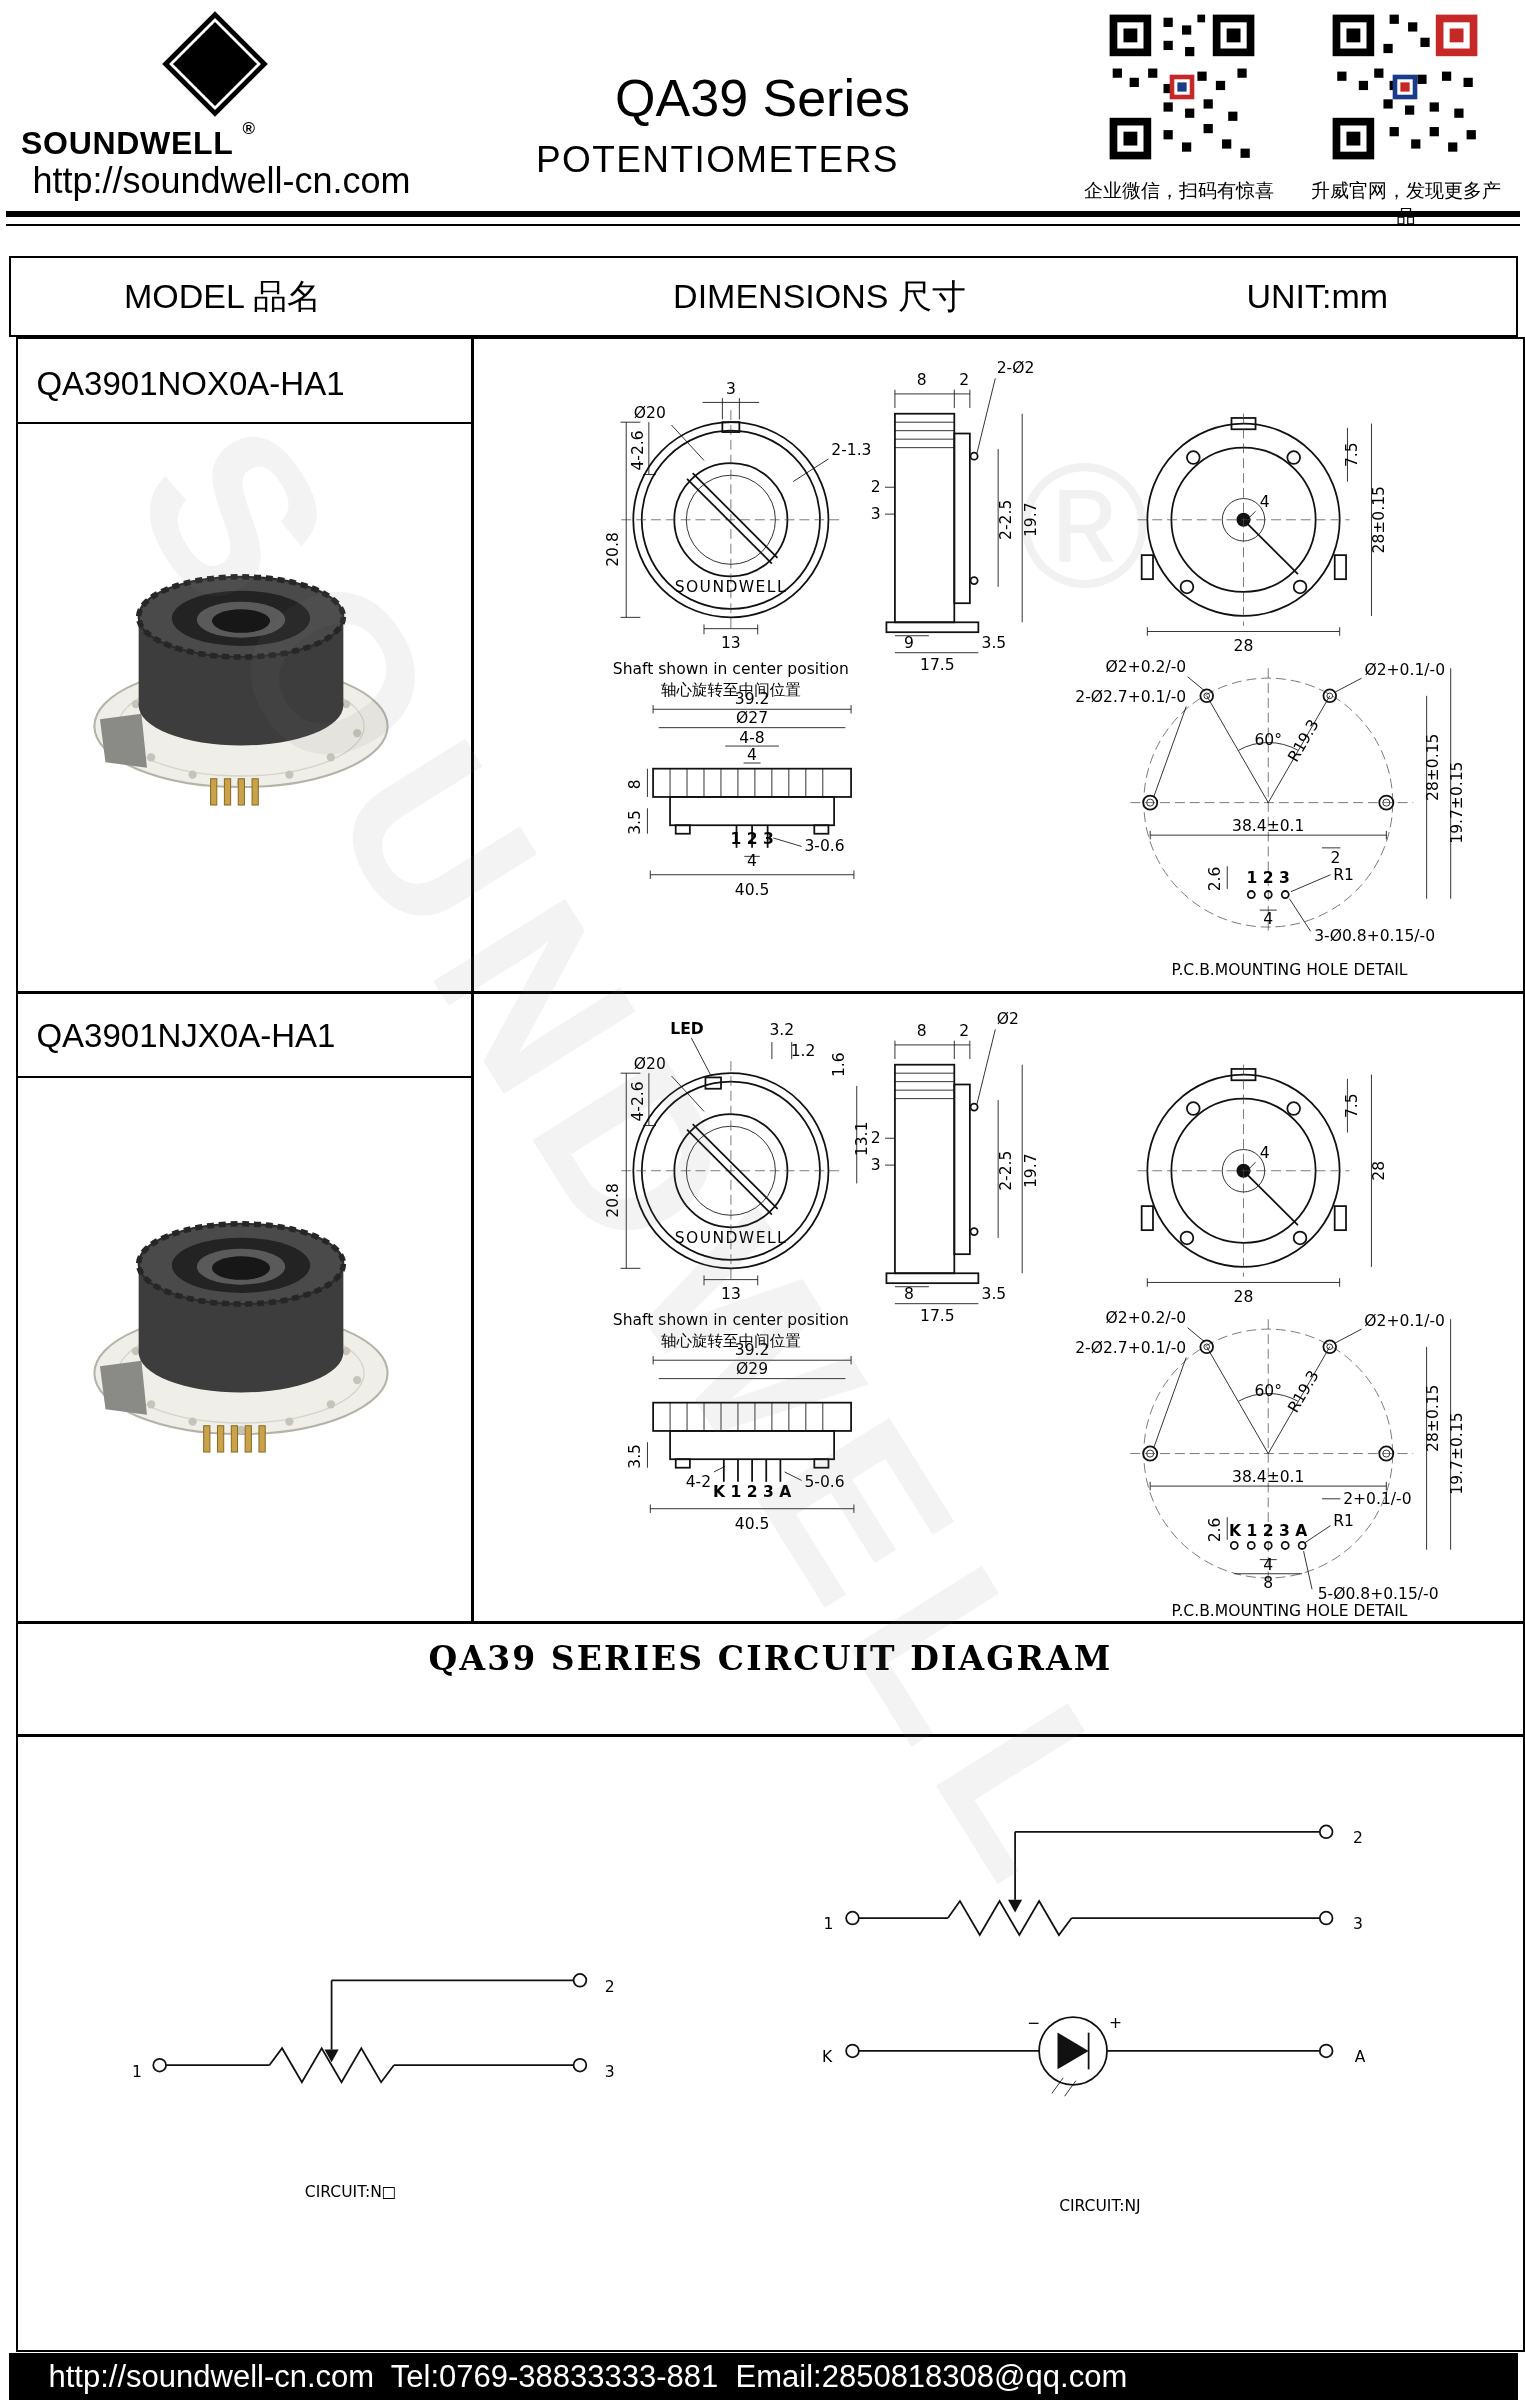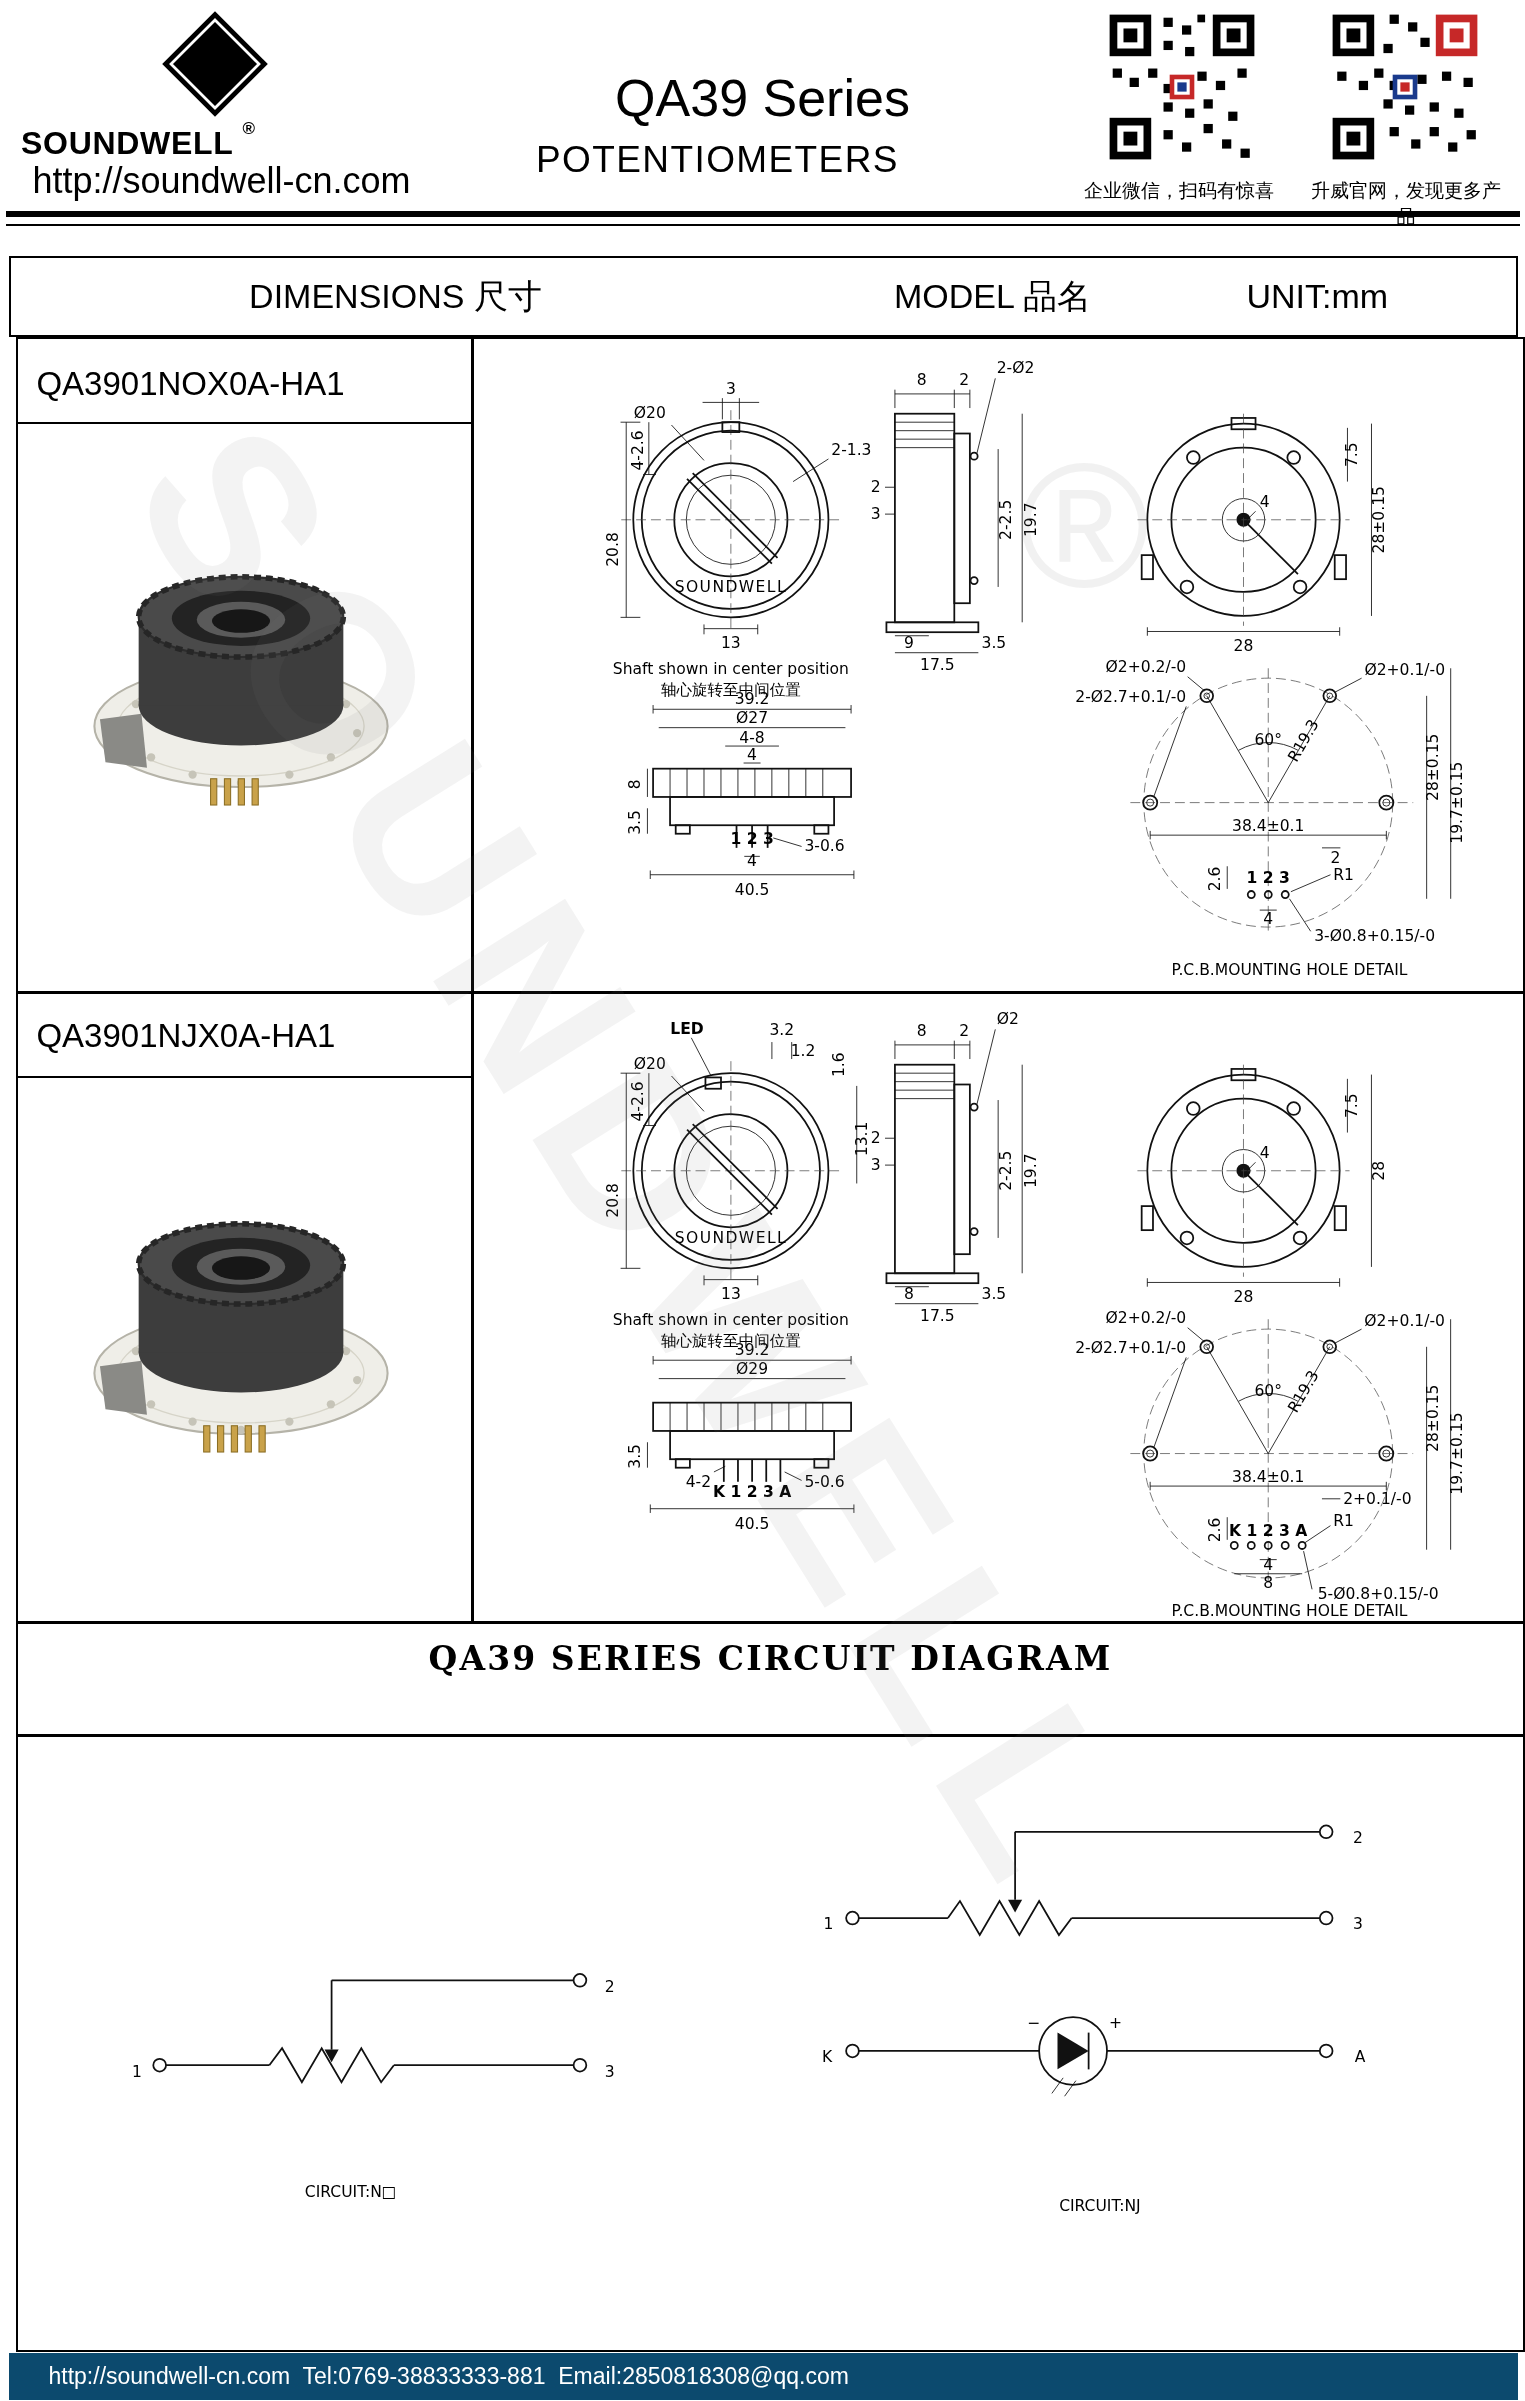--- a/index.html
+++ b/index.html
@@ -108,22 +108,22 @@
         <rect x="45" y="45" width="10" height="10" fill="#fff"></rect>
         <rect x="47" y="47" width="6" height="6" fill="#c62828"></rect>
     </svg>
     <div class="abs" style="left:1307px;top:178px;width:198px;text-align:center;font-size:19px">升威官网，发现更多产品</div>
   </div>
 
   <div class="abs blk" style="left:5.7px;top:211px;width:1514px;height:6.4px"></div>
   <div class="abs blk" style="left:5.7px;top:224px;width:1514px;height:2.1px"></div>
 
   <div class="abs" style="left:8.5px;top:256px;width:1509px;height:81px;border:2.8px solid #000;display:flex;align-items:center;font-size:34px">
+    <div style="width:424px;text-align:center">MODEL 品名</div>
     <div style="flex:1;text-align:center">DIMENSIONS 尺寸</div>
-    <div style="width:424px;text-align:center">MODEL 品名</div>
     <div style="width:311px;text-align:left;padding-left:42px">UNIT:mm</div>
   </div>
 
   <div class="abs" style="left:16px;top:337px;width:1509px;height:2015px;border:2.8px solid #000">
 
     <div class="abs blk" style="left:453px;top:0;width:2.8px;height:1282px"></div>
     <div class="abs blk" style="left:0;top:652px;width:100%;height:2.8px"></div>
     <div class="abs blk" style="left:0;top:1282px;width:100%;height:2.8px"></div>
     <div class="abs blk" style="left:0;top:1395px;width:100%;height:2.8px"></div>
 
@@ -619,21 +619,21 @@
       <text x="785" y="248" font-size="46" font-family="DejaVu Serif, serif" text-anchor="middle">3</text>
       <text x="34" y="436" font-size="46" font-family="DejaVu Serif, serif" text-anchor="middle">K</text>
       <text x="788" y="436" font-size="46" font-family="DejaVu Serif, serif" text-anchor="middle">A</text>
       <text x="326" y="388" font-size="40" text-anchor="middle">−</text>
       <text x="442" y="388" font-size="40" text-anchor="middle">+</text>
       <text x="420" y="646" font-size="52" font-family="DejaVu Sans Mono, monospace" text-anchor="middle">CIRCUIT:NJ</text>
     </svg>
 
   </div>
 
-  <div class="abs" style="left:8.5px;top:2353px;width:1509px;height:47px;background:#0c4a6e;color:#fff;display:flex;align-items:center;padding-left:40px;font-size:23px;white-space:pre">http://soundwell-cn.com  Tel:0769-38833333-881  Email:2850818308@qq.com</div>
+  <div class="abs" style="left:8.5px;top:2353px;width:1509px;height:47px;background:#000000;color:#fff;display:flex;align-items:center;padding-left:40px;font-size:31px;white-space:pre">http://soundwell-cn.com  Tel:0769-38833333-881  Email:2850818308@qq.com</div>
 
   <div class="abs wm" style="left:304px;top:382px;width:0;height:0">
     <div style="transform:rotate(58deg);transform-origin:0 0;font-size:226px;font-weight:bold;color:rgba(120,120,120,0.09);letter-spacing:24px;white-space:nowrap">SOUNDWELL</div>
   </div>
   <div class="abs wm" style="left:1019px;top:424px;font-size:177px;color:rgba(120,120,120,0.10)">®</div>
 
 </div>
 
 
 </body></html>

